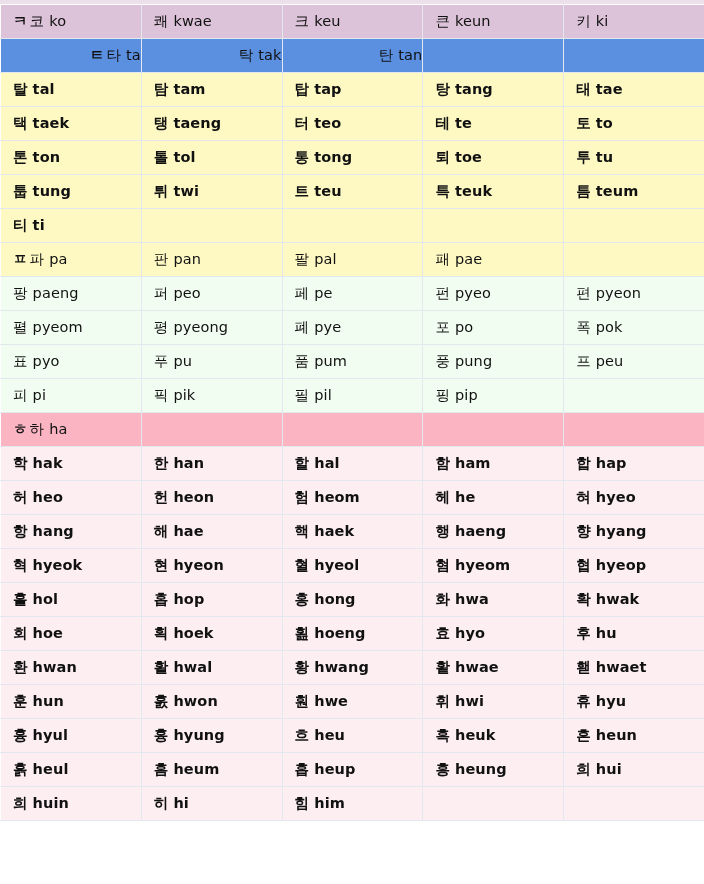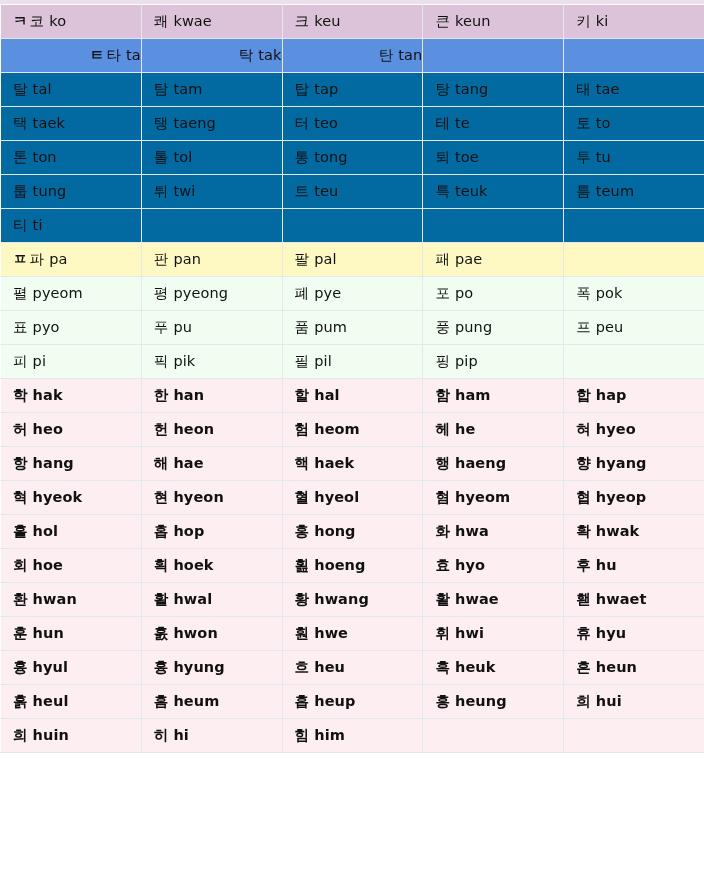--- a/index.html
+++ b/index.html
@@ -45,23 +45,24 @@
     border-bottom-color: #f0e2ee;
   }
   
   tr.group-t-header td {
     background: #5b8fe0;
     border-right-color: #7ea8e8;
     border-bottom-color: #7ea8e8;
     text-align: right;
   }
   tr.group-t td {
-    background: #0369a1;
+    background: #fef9c3;
     border-right-color: #dde6f2;
     border-bottom-color: #dde6f2;
+    font-weight: bold;
   }
   
   tr.group-p-header td {
     background: #fef9c3;
     border-right-color: #a7f0ab;
     border-bottom-color: #a7f0ab;
   }
   tr.group-p td {
     background: #f2fdf2;
     border-right-color: #dff0df;
@@ -160,40 +161,54 @@
         <td class="is-empty"></td>
       </tr>
       <tr class="group-p-header">
         <td><span class="jamo">ㅍ</span><span class="hangul">파</span><span class="roman">pa</span></td>
         <td><span class="hangul">판</span><span class="roman">pan</span></td>
         <td><span class="hangul">팔</span><span class="roman">pal</span></td>
         <td><span class="hangul">패</span><span class="roman">pae</span></td>
         <td class="is-empty"></td>
       </tr>
       <tr class="group-p">
+        <td><span class="hangul">팡</span><span class="roman">paeng</span></td>
+        <td><span class="hangul">퍼</span><span class="roman">peo</span></td>
+        <td><span class="hangul">페</span><span class="roman">pe</span></td>
+        <td><span class="hangul">펀</span><span class="roman">pyeo</span></td>
+        <td><span class="hangul">편</span><span class="roman">pyeon</span></td>
+      </tr>
+      <tr class="group-p">
         <td><span class="hangul">펼</span><span class="roman">pyeom</span></td>
         <td><span class="hangul">평</span><span class="roman">pyeong</span></td>
         <td><span class="hangul">폐</span><span class="roman">pye</span></td>
         <td><span class="hangul">포</span><span class="roman">po</span></td>
         <td><span class="hangul">폭</span><span class="roman">pok</span></td>
       </tr>
       <tr class="group-p">
         <td><span class="hangul">표</span><span class="roman">pyo</span></td>
         <td><span class="hangul">푸</span><span class="roman">pu</span></td>
         <td><span class="hangul">품</span><span class="roman">pum</span></td>
         <td><span class="hangul">풍</span><span class="roman">pung</span></td>
         <td><span class="hangul">프</span><span class="roman">peu</span></td>
       </tr>
       <tr class="group-p">
         <td><span class="hangul">피</span><span class="roman">pi</span></td>
         <td><span class="hangul">픽</span><span class="roman">pik</span></td>
         <td><span class="hangul">필</span><span class="roman">pil</span></td>
         <td><span class="hangul">핑</span><span class="roman">pip</span></td>
         <td class="is-empty"></td>
       </tr>
+      <tr class="group-h-header">
+        <td><span class="jamo">ㅎ</span><span class="hangul">하</span><span class="roman">ha</span></td>
+        <td class="is-empty"></td>
+        <td class="is-empty"></td>
+        <td class="is-empty"></td>
+        <td class="is-empty"></td>
+      </tr>
       <tr class="group-h">
         <td><span class="hangul">학</span><span class="roman">hak</span></td>
         <td><span class="hangul">한</span><span class="roman">han</span></td>
         <td><span class="hangul">할</span><span class="roman">hal</span></td>
         <td><span class="hangul">함</span><span class="roman">ham</span></td>
         <td><span class="hangul">합</span><span class="roman">hap</span></td>
       </tr>
       <tr class="group-h">
         <td><span class="hangul">허</span><span class="roman">heo</span></td>
         <td><span class="hangul">헌</span><span class="roman">heon</span></td>

